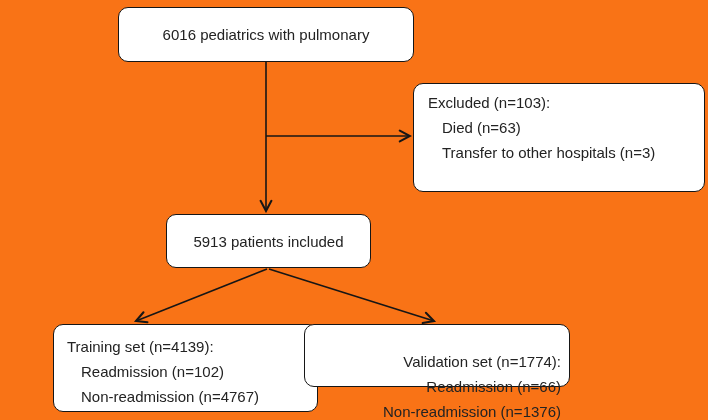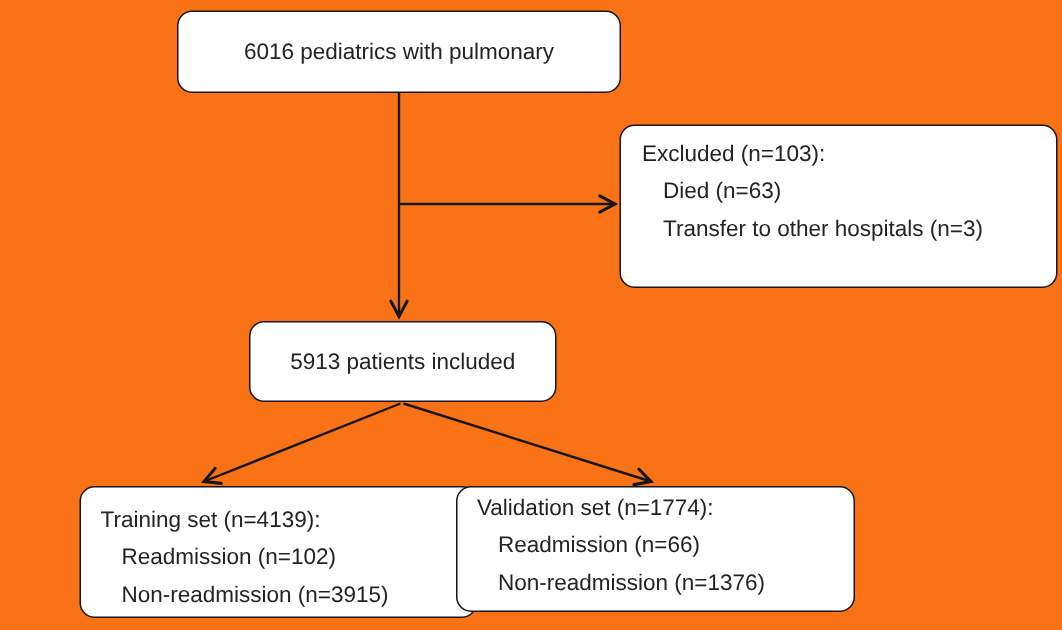--- a/index.html
+++ b/index.html
@@ -14,22 +14,22 @@
   }
   .box .centered{width:100%;text-align:center;}
   .top-box{left:118px;top:7px;width:296px;height:55px;
     display:flex;flex-direction:column;justify-content:center;line-height:21px;}
   .included-box{left:166px;top:214px;width:205px;height:54px;
     display:flex;align-items:center;justify-content:center;}
   .excluded-box{left:413px;top:83px;width:292px;height:109px;
     padding:6px 8px 0 14px;line-height:25px;}
   .training-box{left:6px;top:324px;width:265px;height:88px;
     padding:9px 8px 0 13px;line-height:25px;margin-left:47px;}
-  .validation-box{left:304px;top:324px;width:266px;height:84px;
-    padding:1px 8px 0 13px;line-height:25px;}
+  .validation-box{left:304px;top:324px;width:266px;height:63px;
+    padding:24px 8px 0 13px;line-height:25px;text-align:right;}
   .indent{padding-left:14px;}
 </style>
 </head>
 <body>
 
 <div class="canvas">
 
   <svg class="connectors" width="708" height="420" viewBox="0 0 708 420">
     <defs>
       <marker id="arrow" viewBox="0 0 12 12" refX="10" refY="6" markerWidth="9" markerHeight="9" orient="auto-start-reverse">
@@ -52,21 +52,21 @@
     <div class="indent">Transfer to other hospitals (n=3)</div>
   </div>
 
   <div class="box included-box">
     <div class="centered">5913 patients included</div>
   </div>
 
   <div class="box training-box">
     <div>Training set (n=4139):</div>
     <div class="indent">Readmission (n=102)</div>
-    <div class="indent">Non-readmission (n=3915)</div>
+    <div class="indent">Non-readmission (n=4767)</div>
   </div>
 
   <div class="box validation-box">
     <div>Validation set (n=1774):</div>
     <div class="indent">Readmission (n=66)</div>
     <div class="indent">Non-readmission (n=1376)</div>
   </div>
 
 </div>
 

